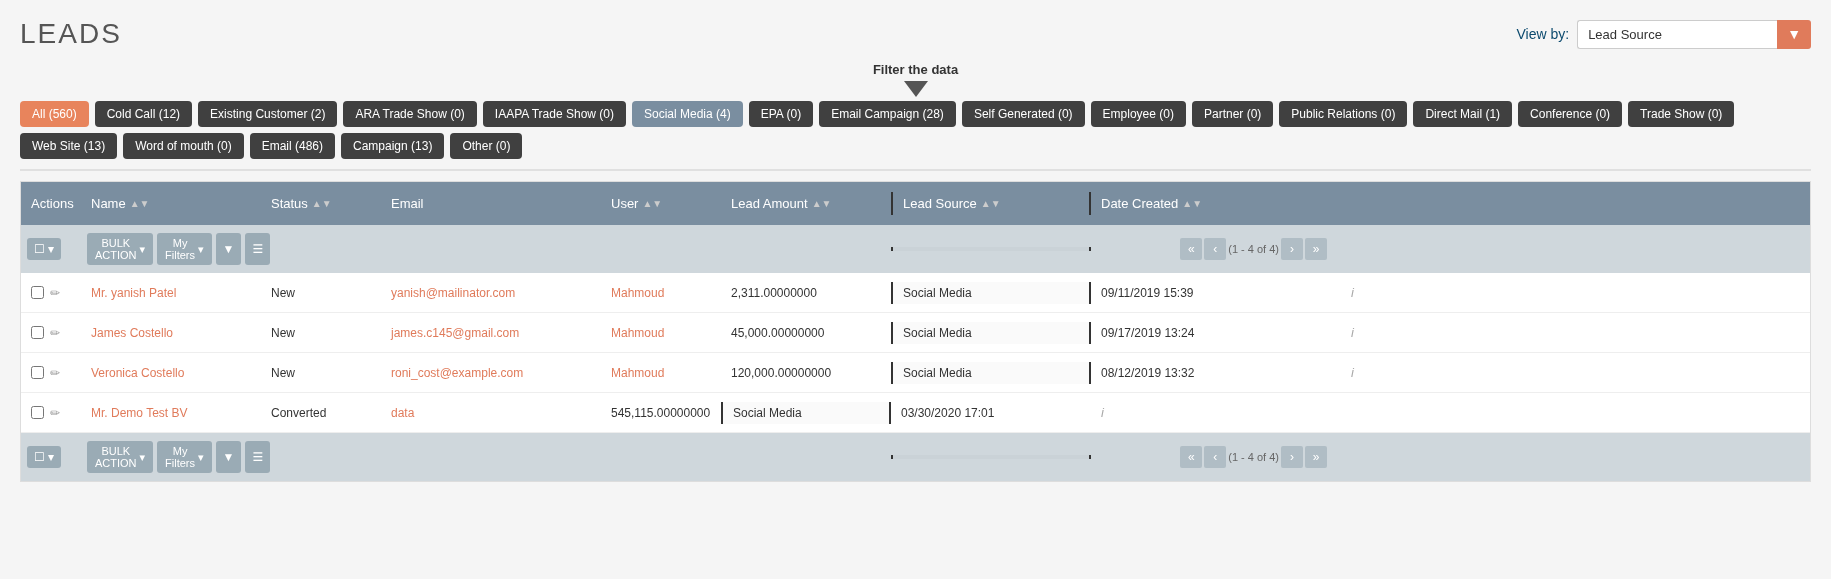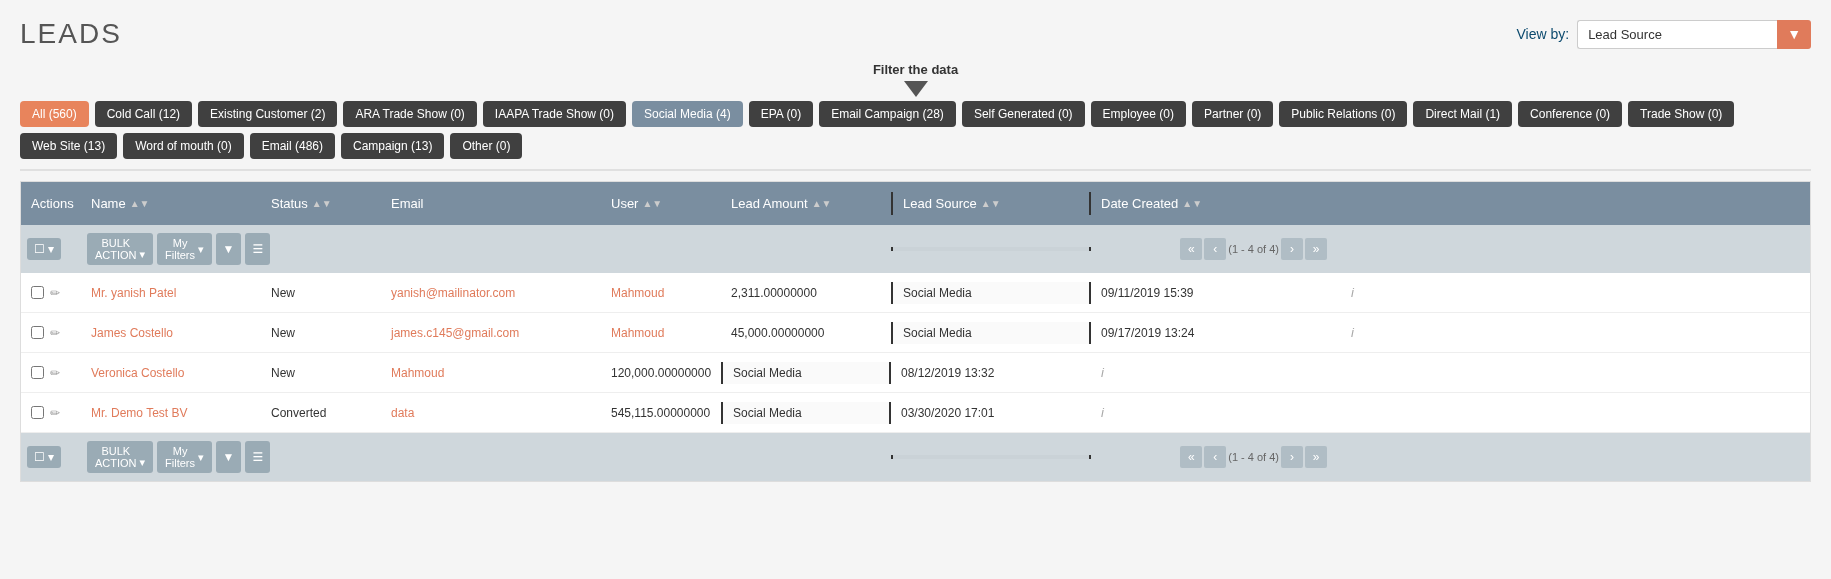--- a/index.html
+++ b/index.html
@@ -39,21 +39,21 @@
     .table-wrapper { background: white; border: 1px solid #ddd; }
 
     
     .table-header { display: grid; grid-template-columns: 60px 180px 120px 220px 120px 170px 200px 250px 40px; background: #7a8ea0; color: white; padding: 10px 0; }
     .th { padding: 4px 10px; font-size: 13px; font-weight: normal; display: flex; align-items: center; gap: 4px; }
     .sort-icon { font-size: 10px; display: flex; flex-direction: column; line-height: 0.8; color: #ccc; }
 
     
     .toolbar-row { display: grid; grid-template-columns: 60px 180px 120px 220px 120px 170px 200px 250px 40px; background: #cfd7dc; padding: 6px 0; align-items: center; }
     .toolbar-cell { padding: 2px 6px; }
-    .bulk-btn { background: #9aabb5; color: white; border: none; padding: 4px 8px; border-radius: 3px; font-size: 11px; cursor: pointer; display: flex; align-items: flex-end; gap: 3px; }
+    .bulk-btn { background: #9aabb5; color: white; border: none; padding: 4px 8px; border-radius: 3px; font-size: 11px; cursor: pointer; display: flex; align-items: center; gap: 3px; }
     .filter-btn { background: #9aabb5; color: white; border: none; padding: 4px 7px; border-radius: 3px; cursor: pointer; font-size: 12px; }
     .col-btn { background: #9aabb5; color: white; border: none; padding: 4px 7px; border-radius: 3px; cursor: pointer; font-size: 12px; }
     .checkbox-btn { background: #9aabb5; color: white; border: none; padding: 4px 7px; border-radius: 3px; cursor: pointer; font-size: 12px; display: flex; align-items: center; gap: 2px; }
     .my-filters-btn { background: #9aabb5; color: white; border: none; padding: 4px 8px; border-radius: 3px; font-size: 11px; cursor: pointer; display: flex; align-items: center; gap: 3px; }
     .pagination-cell { display: flex; align-items: center; justify-content: flex-end; gap: 2px; padding-right: 8px; }
     .page-btn { background: #b0bdc5; color: white; border: none; width: 22px; height: 22px; border-radius: 2px; cursor: pointer; font-size: 12px; }
     .page-info { font-size: 11px; color: #666; white-space: nowrap; }
 
     
     .data-row { display: grid; grid-template-columns: 60px 180px 120px 220px 120px 170px 200px 250px 40px; padding: 8px 0; border-bottom: 1px solid #eee; align-items: center; background: white; }
@@ -214,20 +214,23 @@
       <div style="display:flex; align-items:center; gap:6px;">
         <input type="checkbox" style="">
         <span class="edit-icon">✏</span>
       </div>
     </div>
     <div class="data-cell">
       <a class="link-text">Veronica Costello</a>
     </div>
     <div class="data-cell">New</div>
     <div class="data-cell">
+      <a class="link-text">roni_cost@example.com</a>
+    </div>
+    <div class="data-cell">
       <a class="link-text">Mahmoud</a>
     </div>
     <div class="data-cell">120,000.00000000</div>
     <div class="data-cell col-lead-source">Social Media</div>
     <div class="data-cell">08/12/2019 13:32</div>
     <div class="data-cell">
       <span class="info-icon"><i>i</i></span>
     </div>
   </div>
         <div class="data-row">

